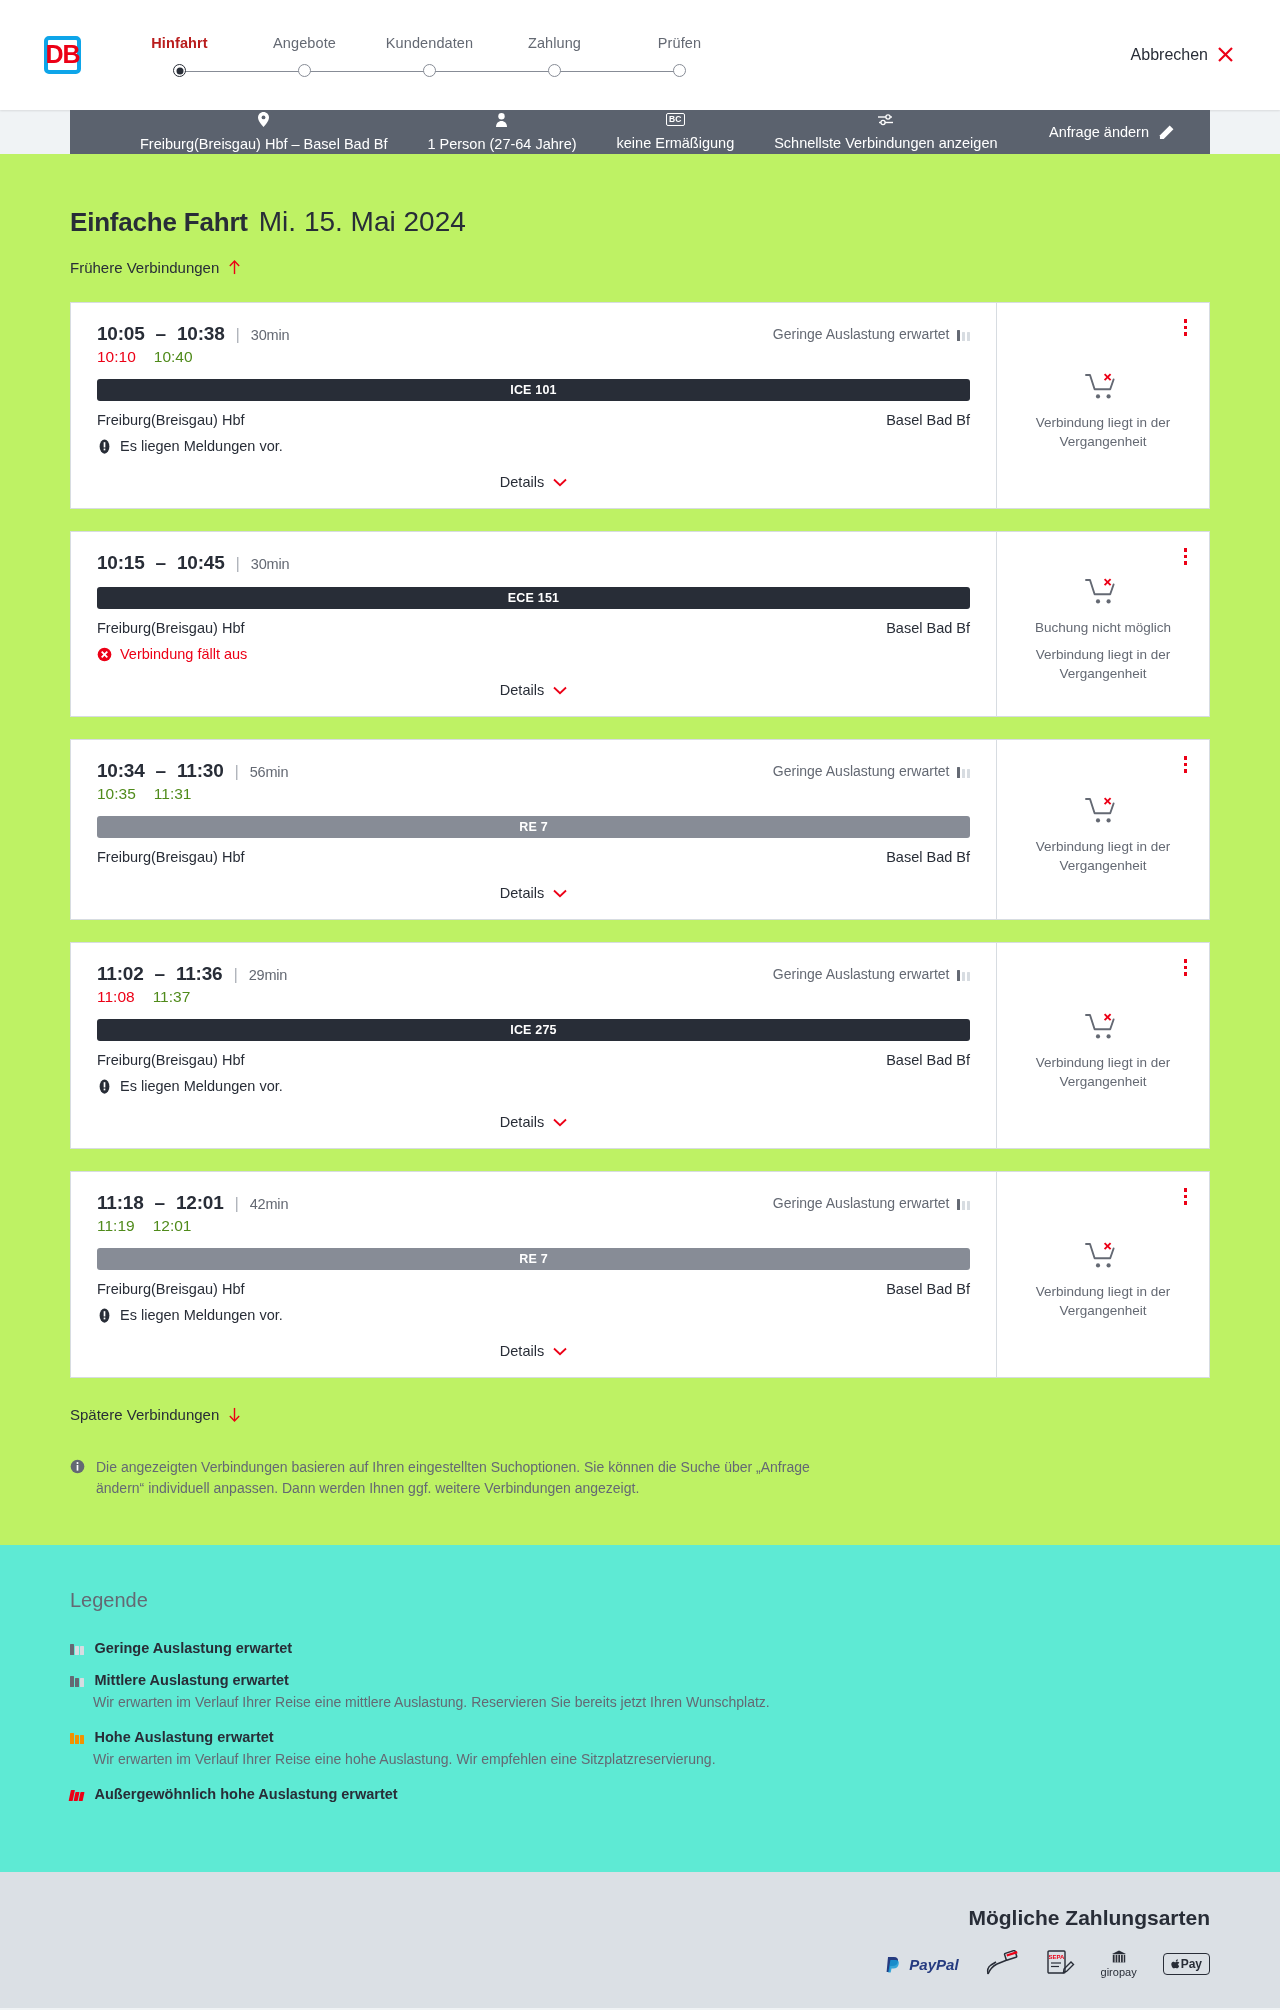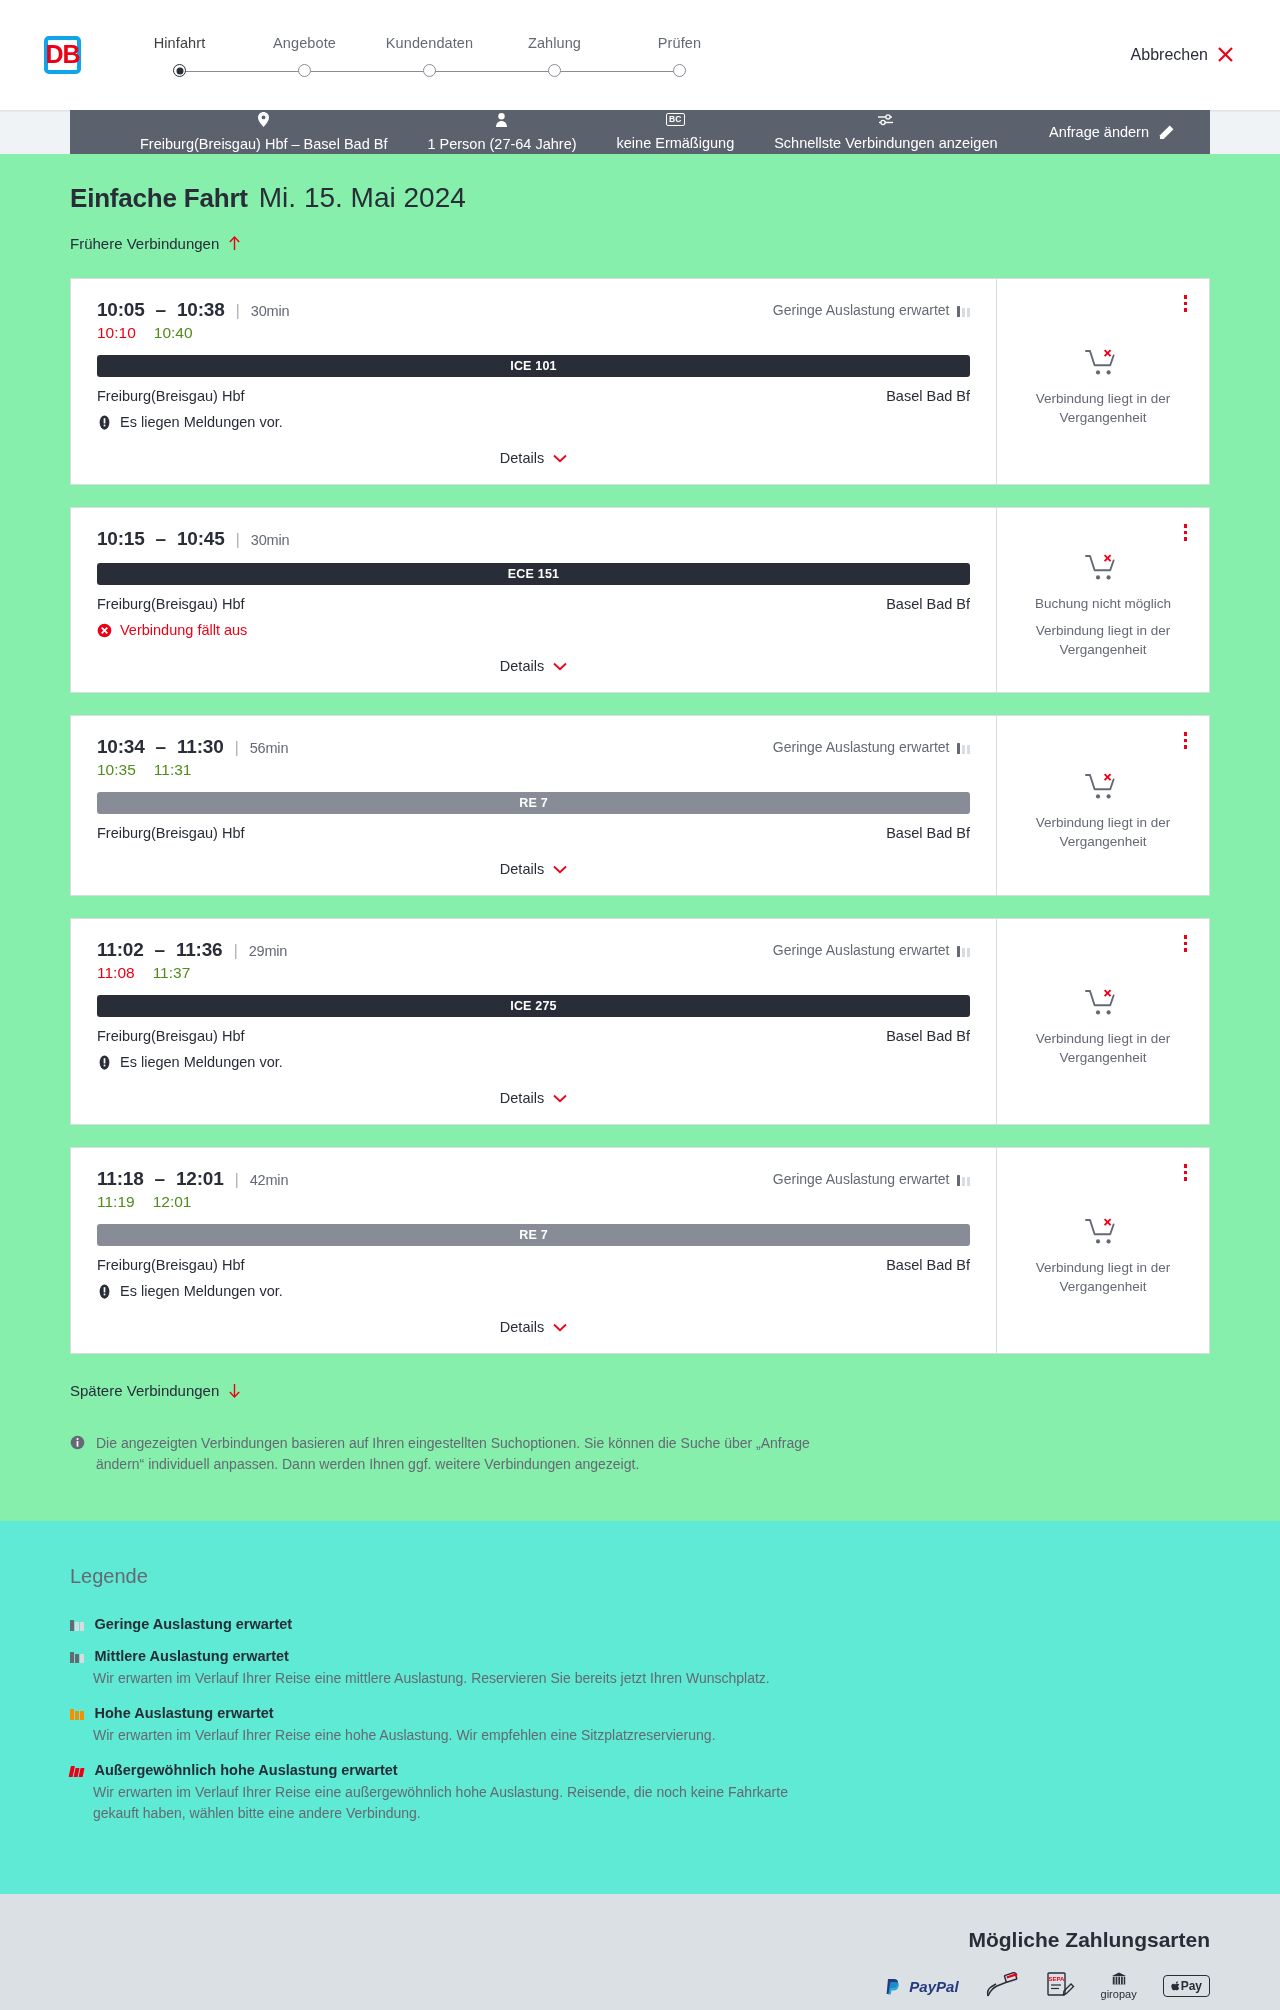--- a/index.html
+++ b/index.html
@@ -73,22 +73,22 @@
     position: relative;
   }
   .step-label {
     font-size: 14.5px;
     color: #646973;
     white-space: nowrap;
     margin-bottom: 12px;
     letter-spacing: 0.1px;
   }
   .step.active .step-label {
-    color: #404040;
-    font-weight: 400;
+    color: #b91c1c;
+    font-weight: 700;
   }
   .step-dot-row {
     position: relative;
     width: 100%;
     height: 16px;
     display: flex;
     align-items: center;
     justify-content: center;
   }
   .step-line {
@@ -180,22 +180,22 @@
     border-radius: 2px;
     font-size: 8.5px;
     font-weight: 700;
     padding: 1px 2px;
     line-height: 1;
     letter-spacing: 0.3px;
   }
 
   
   .results-region {
-    background: #86efac;
-    padding: 28px 70px 46px 70px;
+    background: #bef264;
+    padding: 52px 70px 46px 70px;
   }
 
   .page-title {
     display: flex;
     align-items: baseline;
     gap: 11px;
     margin-bottom: 17px;
   }
   .page-title h1 {
     font-size: 26px;
@@ -953,21 +953,20 @@
 
     <div class="legend-item">
       <div class="legend-head">
         <span class="occ l4">
             <i></i>
             <i></i>
             <i></i>
           </span>
         <span>Außergewöhnlich hohe Auslastung erwartet</span>
       </div>
-      <div class="legend-desc">Wir erwarten im Verlauf Ihrer Reise eine außergewöhnlich hohe Auslastung. Reisende, die noch keine Fahrkarte gekauft haben, wählen bitte eine andere Verbindung.</div>
     </div>
   </div>
 
   <div class="payment-section">
     <div class="payment-title">Mögliche Zahlungsarten</div>
     <div class="pay-icons">
 
       <div class="pay-icon">
         <span class="paypal-text">
           <svg width="14" height="17" viewBox="0 0 14 17">

